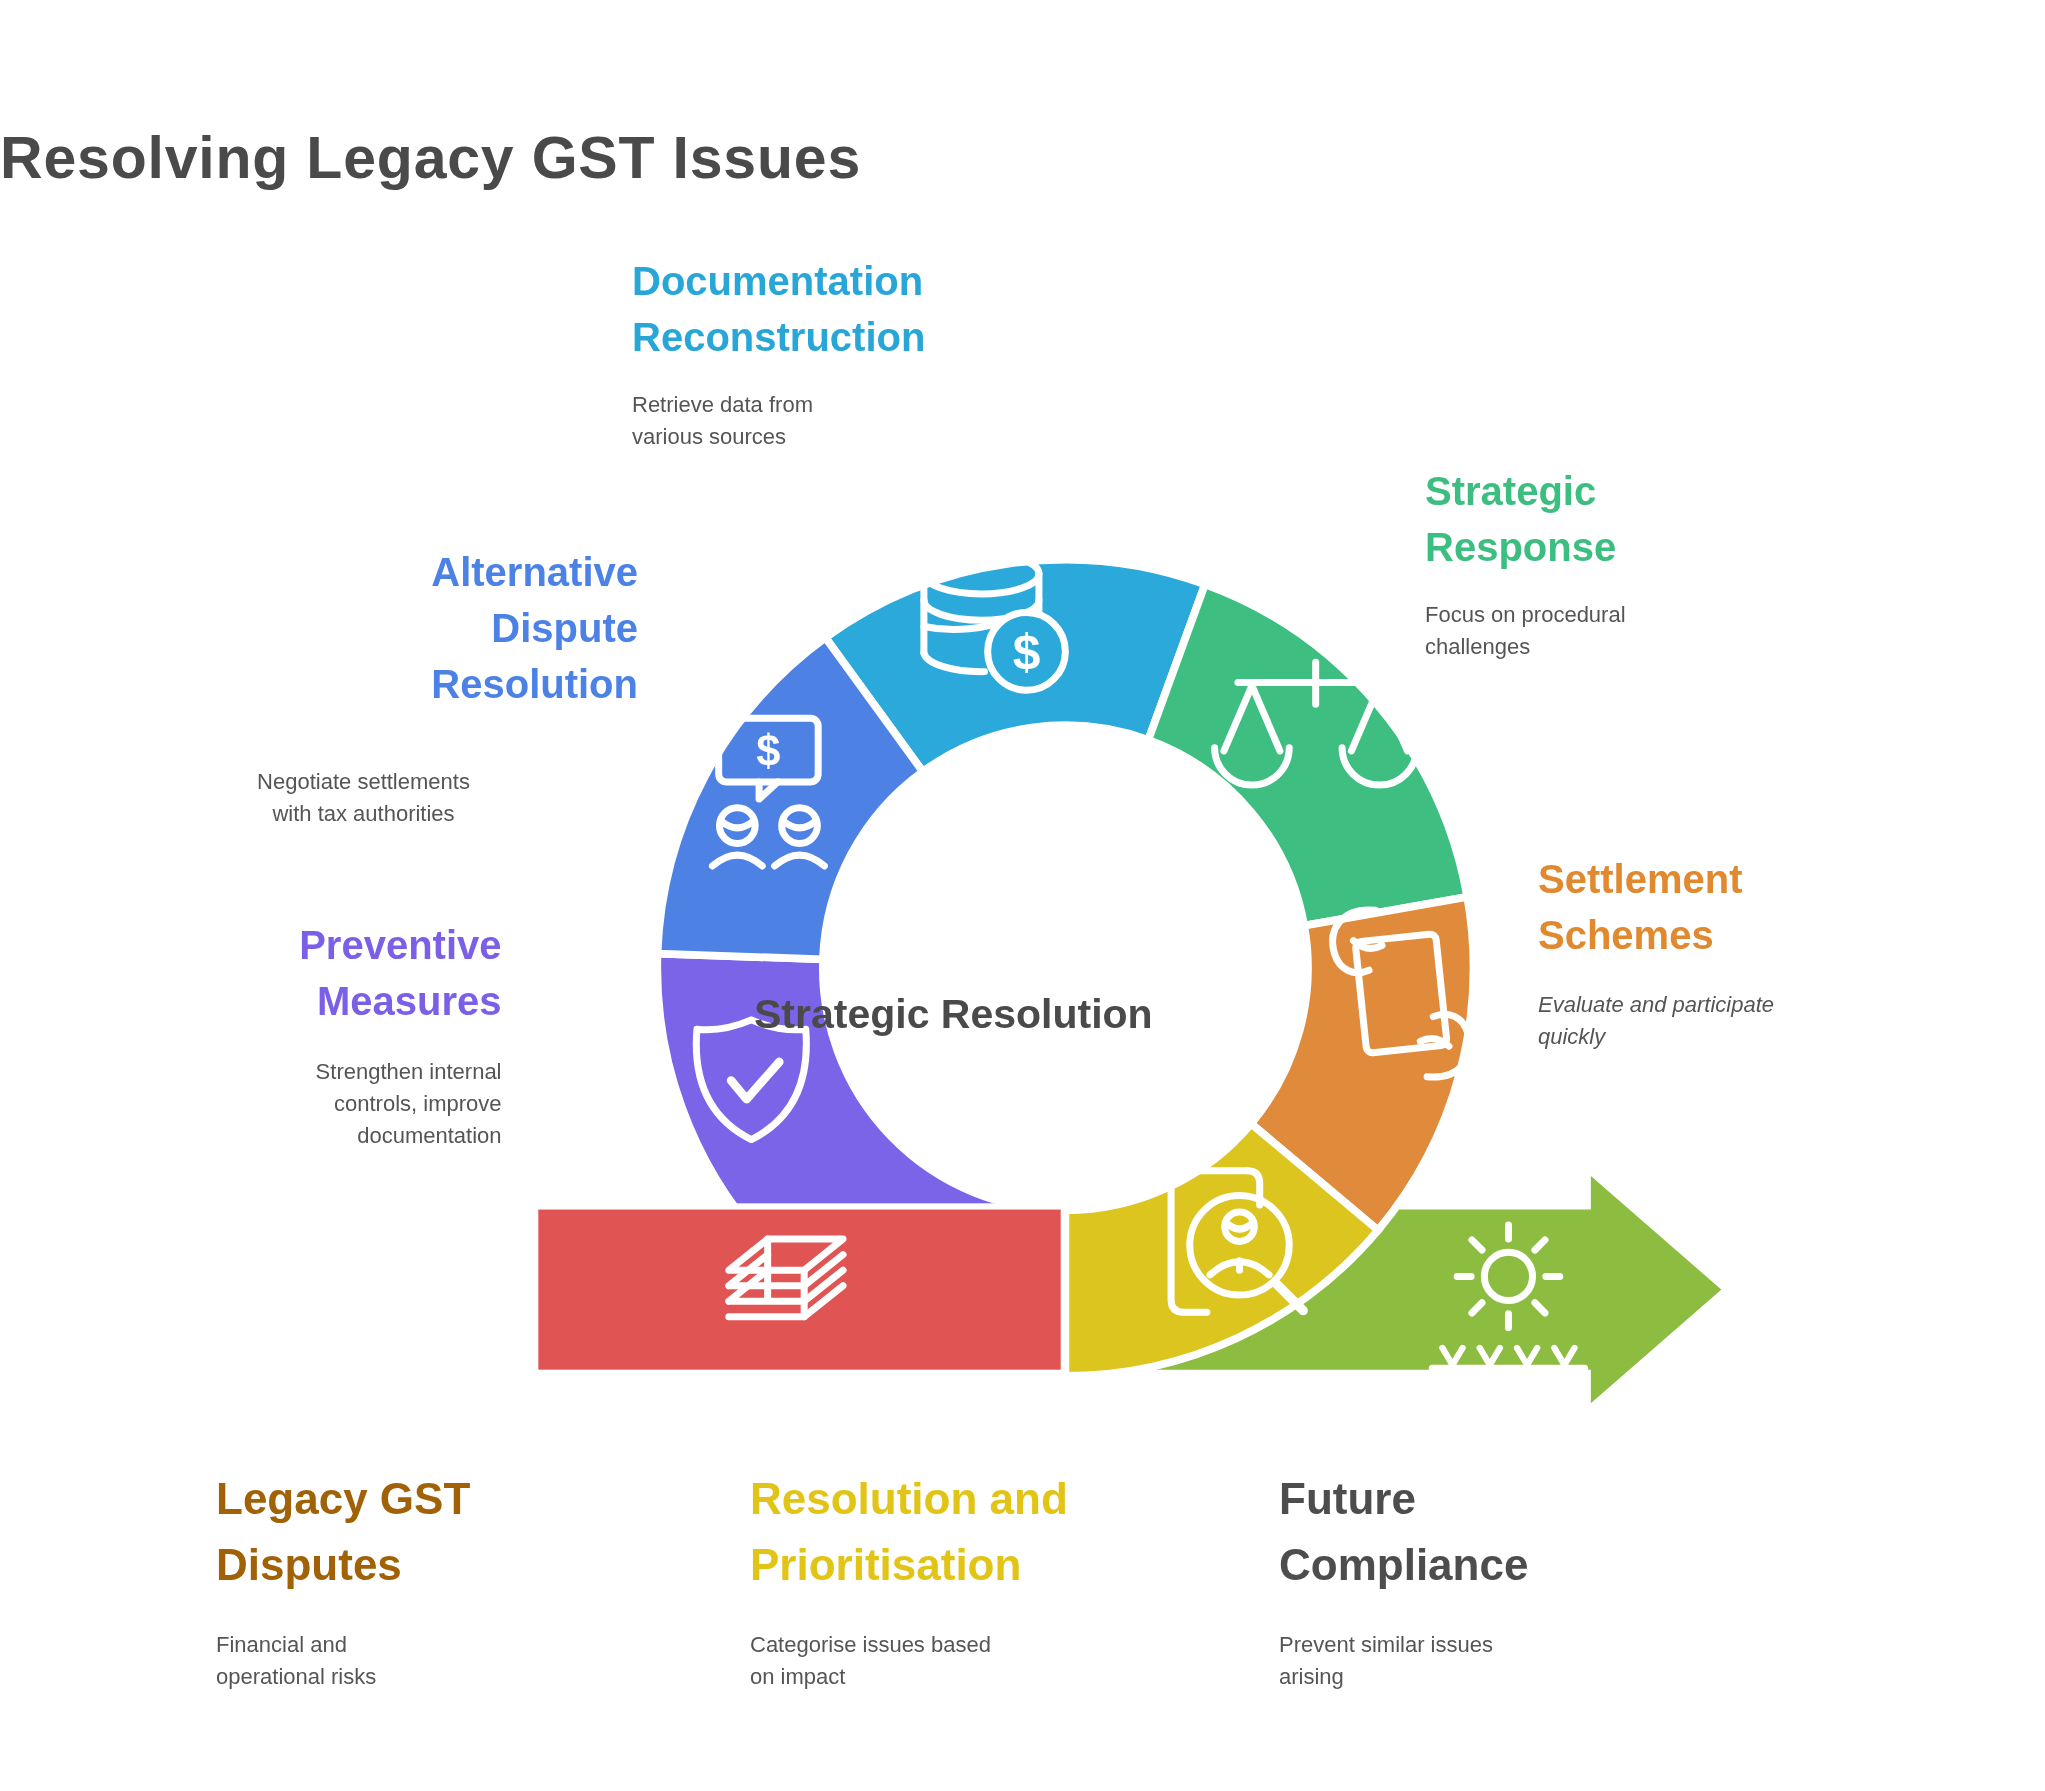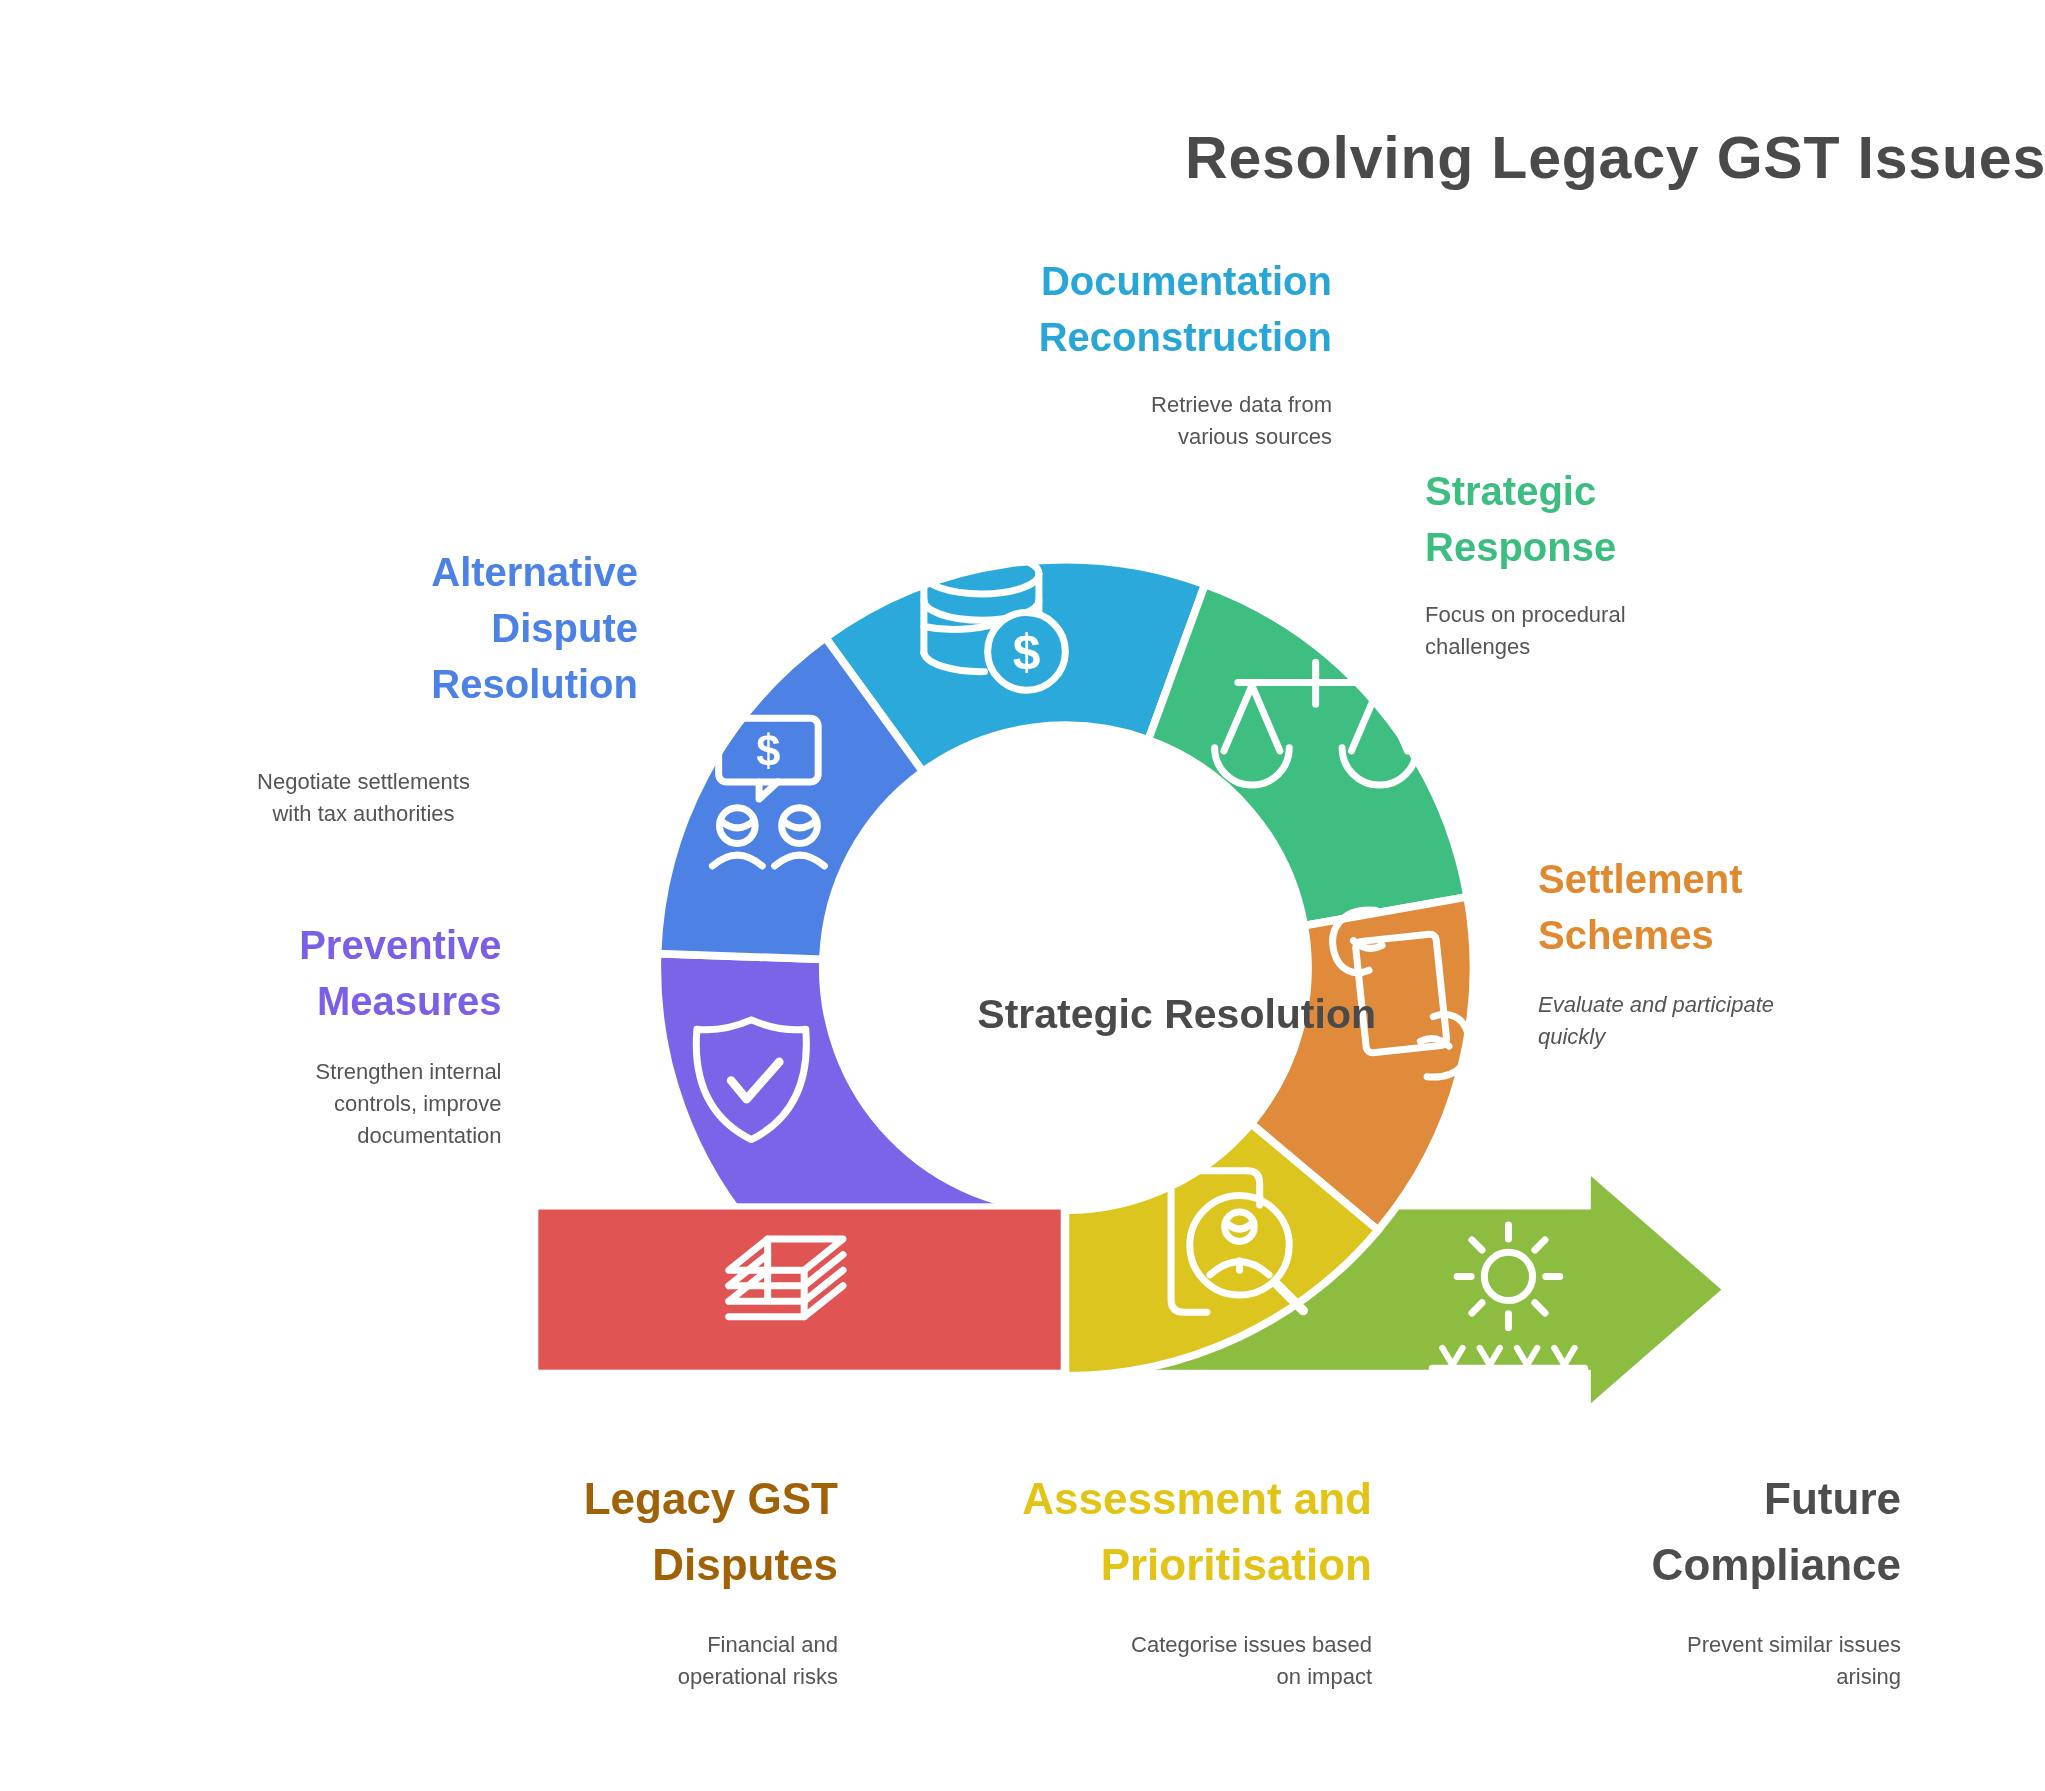--- a/index.html
+++ b/index.html
@@ -10,21 +10,21 @@
     font-family:"Liberation Sans", sans-serif;
     overflow:hidden;
   }
   .txt{position:absolute;white-space:pre-line;}
   .page-title{font-size:59px;font-weight:bold;color:#4a4a4a;letter-spacing:0.8px;}
   .sec-heading{font-size:40px;font-weight:bold;line-height:1.4;}
   .sec-desc{font-size:22px;color:#555555;line-height:1.45;}
   .bottom-heading{font-size:44px;font-weight:bold;line-height:1.5;}
   .bottom-desc{font-size:22px;color:#555555;line-height:1.45;}
   .center-label{font-size:41px;font-weight:bold;color:#4a4a4a;}
-  .ta-c{text-align:right;}
+  .ta-c{text-align:left;}
   .ta-l{text-align:left;}
   .ta-r{text-align:right;}
   svg{position:absolute;left:0;top:0;}
   .icon{stroke:#ffffff;fill:none;stroke-width:9;stroke-linecap:round;stroke-linejoin:round;}
 </style>
 </head>
 <body>
 
 <div id="stage">
 
@@ -149,21 +149,21 @@
 Measures</div>
   <div class="txt sec-desc ta-r" style="left:-15.5px;top:1056px;width:517px;">Strengthen internal
 controls, improve
 documentation</div>
 
   <div class="txt bottom-heading ta-c" style="left:216px;top:1466px;width:622px;color:#a16207;">Legacy GST
 Disputes</div>
   <div class="txt bottom-desc ta-c" style="left:216px;top:1629px;width:622px;">Financial and
 operational risks</div>
 
-  <div class="txt bottom-heading ta-c" style="left:750px;top:1466px;width:622px;color:#E2C416;">Assessment and
+  <div class="txt bottom-heading ta-c" style="left:750px;top:1466px;width:622px;color:#E2C416;">Resolution and
 Prioritisation</div>
   <div class="txt bottom-desc ta-c" style="left:750px;top:1629px;width:622px;">Categorise issues based
 on impact</div>
 
   <div class="txt bottom-heading ta-c" style="left:1279px;top:1466px;width:622px;color:#4D4D4D;">Future
 Compliance</div>
   <div class="txt bottom-desc ta-c" style="left:1279px;top:1629px;width:622px;">Prevent similar issues
 arising</div>
 
 </div>

